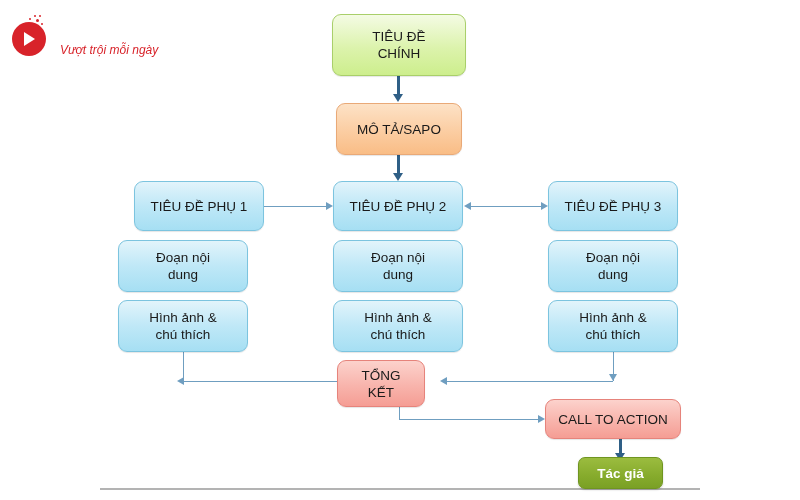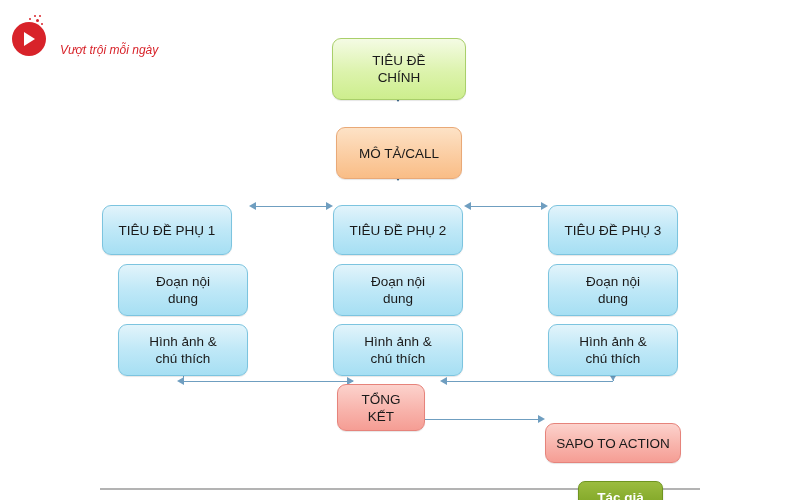--- a/index.html
+++ b/index.html
@@ -41,21 +41,20 @@
   
   .node {
     position:absolute;
     display:flex; align-items:center; justify-content:center;
     text-align:center;
     border-radius:9px;
     font-size:13.5px;
     color:#1a1a1a;
     line-height:17px;
     z-index:3;
-    margin-top:24px;
   }
   .node span { display:block; padding:0 4px; }
 
   .green {
     background:linear-gradient(to bottom, #f4fbe4 0%, #dcf3ac 55%, #cdee8d 100%);
     border:1px solid #a9cf6a;
     box-shadow:0 1px 1px rgba(0,0,0,0.10);
   }
   .orange {
     background:linear-gradient(to bottom, #fde2c6 0%, #fbcda2 55%, #f9bd86 100%);
@@ -116,27 +115,27 @@
 
 <div class="node green" style="left:332px; top:14px; width:134px; height:62px; flex-direction:column;">
   <span>TIÊU ĐỀ</span>
   <span>CHÍNH</span>
 </div>
 
 <div class="vline thick" style="left:397px; top:76px; height:20px;"></div>
 <div class="ah down dark" style="left:393px; top:94px;"></div>
 
 <div class="node orange" style="left:336px; top:103px; width:126px; height:52px;">
-  <span>MÔ TẢ/CALL</span>
+  <span>MÔ TẢ/SAPO</span>
 </div>
 
 <div class="vline thick" style="left:397px; top:155px; height:20px;"></div>
 <div class="ah down dark" style="left:393px; top:173px;"></div>
 
-<div class="node blue" style="left:102px; top:181px; width:130px; height:50px;">
+<div class="node blue" style="left:134px; top:181px; width:130px; height:50px;">
   <span>TIÊU ĐỀ PHỤ 1</span>
 </div>
 <div class="node blue" style="left:118px; top:240px; width:130px; height:52px; flex-direction:column;">
   <span>Đoạn nội</span>
   <span>dung</span>
 </div>
 <div class="node blue" style="left:118px; top:300px; width:130px; height:52px; flex-direction:column;">
   <span>Hình ảnh &amp;</span>
   <span>chú thích</span>
 </div>
@@ -186,21 +185,21 @@
 <div class="node pink" style="left:337px; top:360px; width:88px; height:47px; flex-direction:column;">
   <span>TỔNG</span>
   <span>KẾT</span>
 </div>
 
 <div class="vline" style="left:399px; top:407px; height:12px;"></div>
 <div class="hline" style="left:399px; top:419px; width:142px;"></div>
 <div class="ah right" style="left:538px; top:415px;"></div>
 
 <div class="node pink" style="left:545px; top:399px; width:136px; height:40px;">
-  <span>SAPO TO ACTION</span>
+  <span>CALL TO ACTION</span>
 </div>
 
 <div class="vline thick" style="left:619px; top:439px; height:16px;"></div>
 <div class="ah down dark" style="left:615px; top:453px;"></div>
 
 <div class="node olive" style="left:578px; top:457px; width:85px; height:32px;">
   <span>Tác giả</span>
 </div>
 
 <div id="footer-rule"></div>

